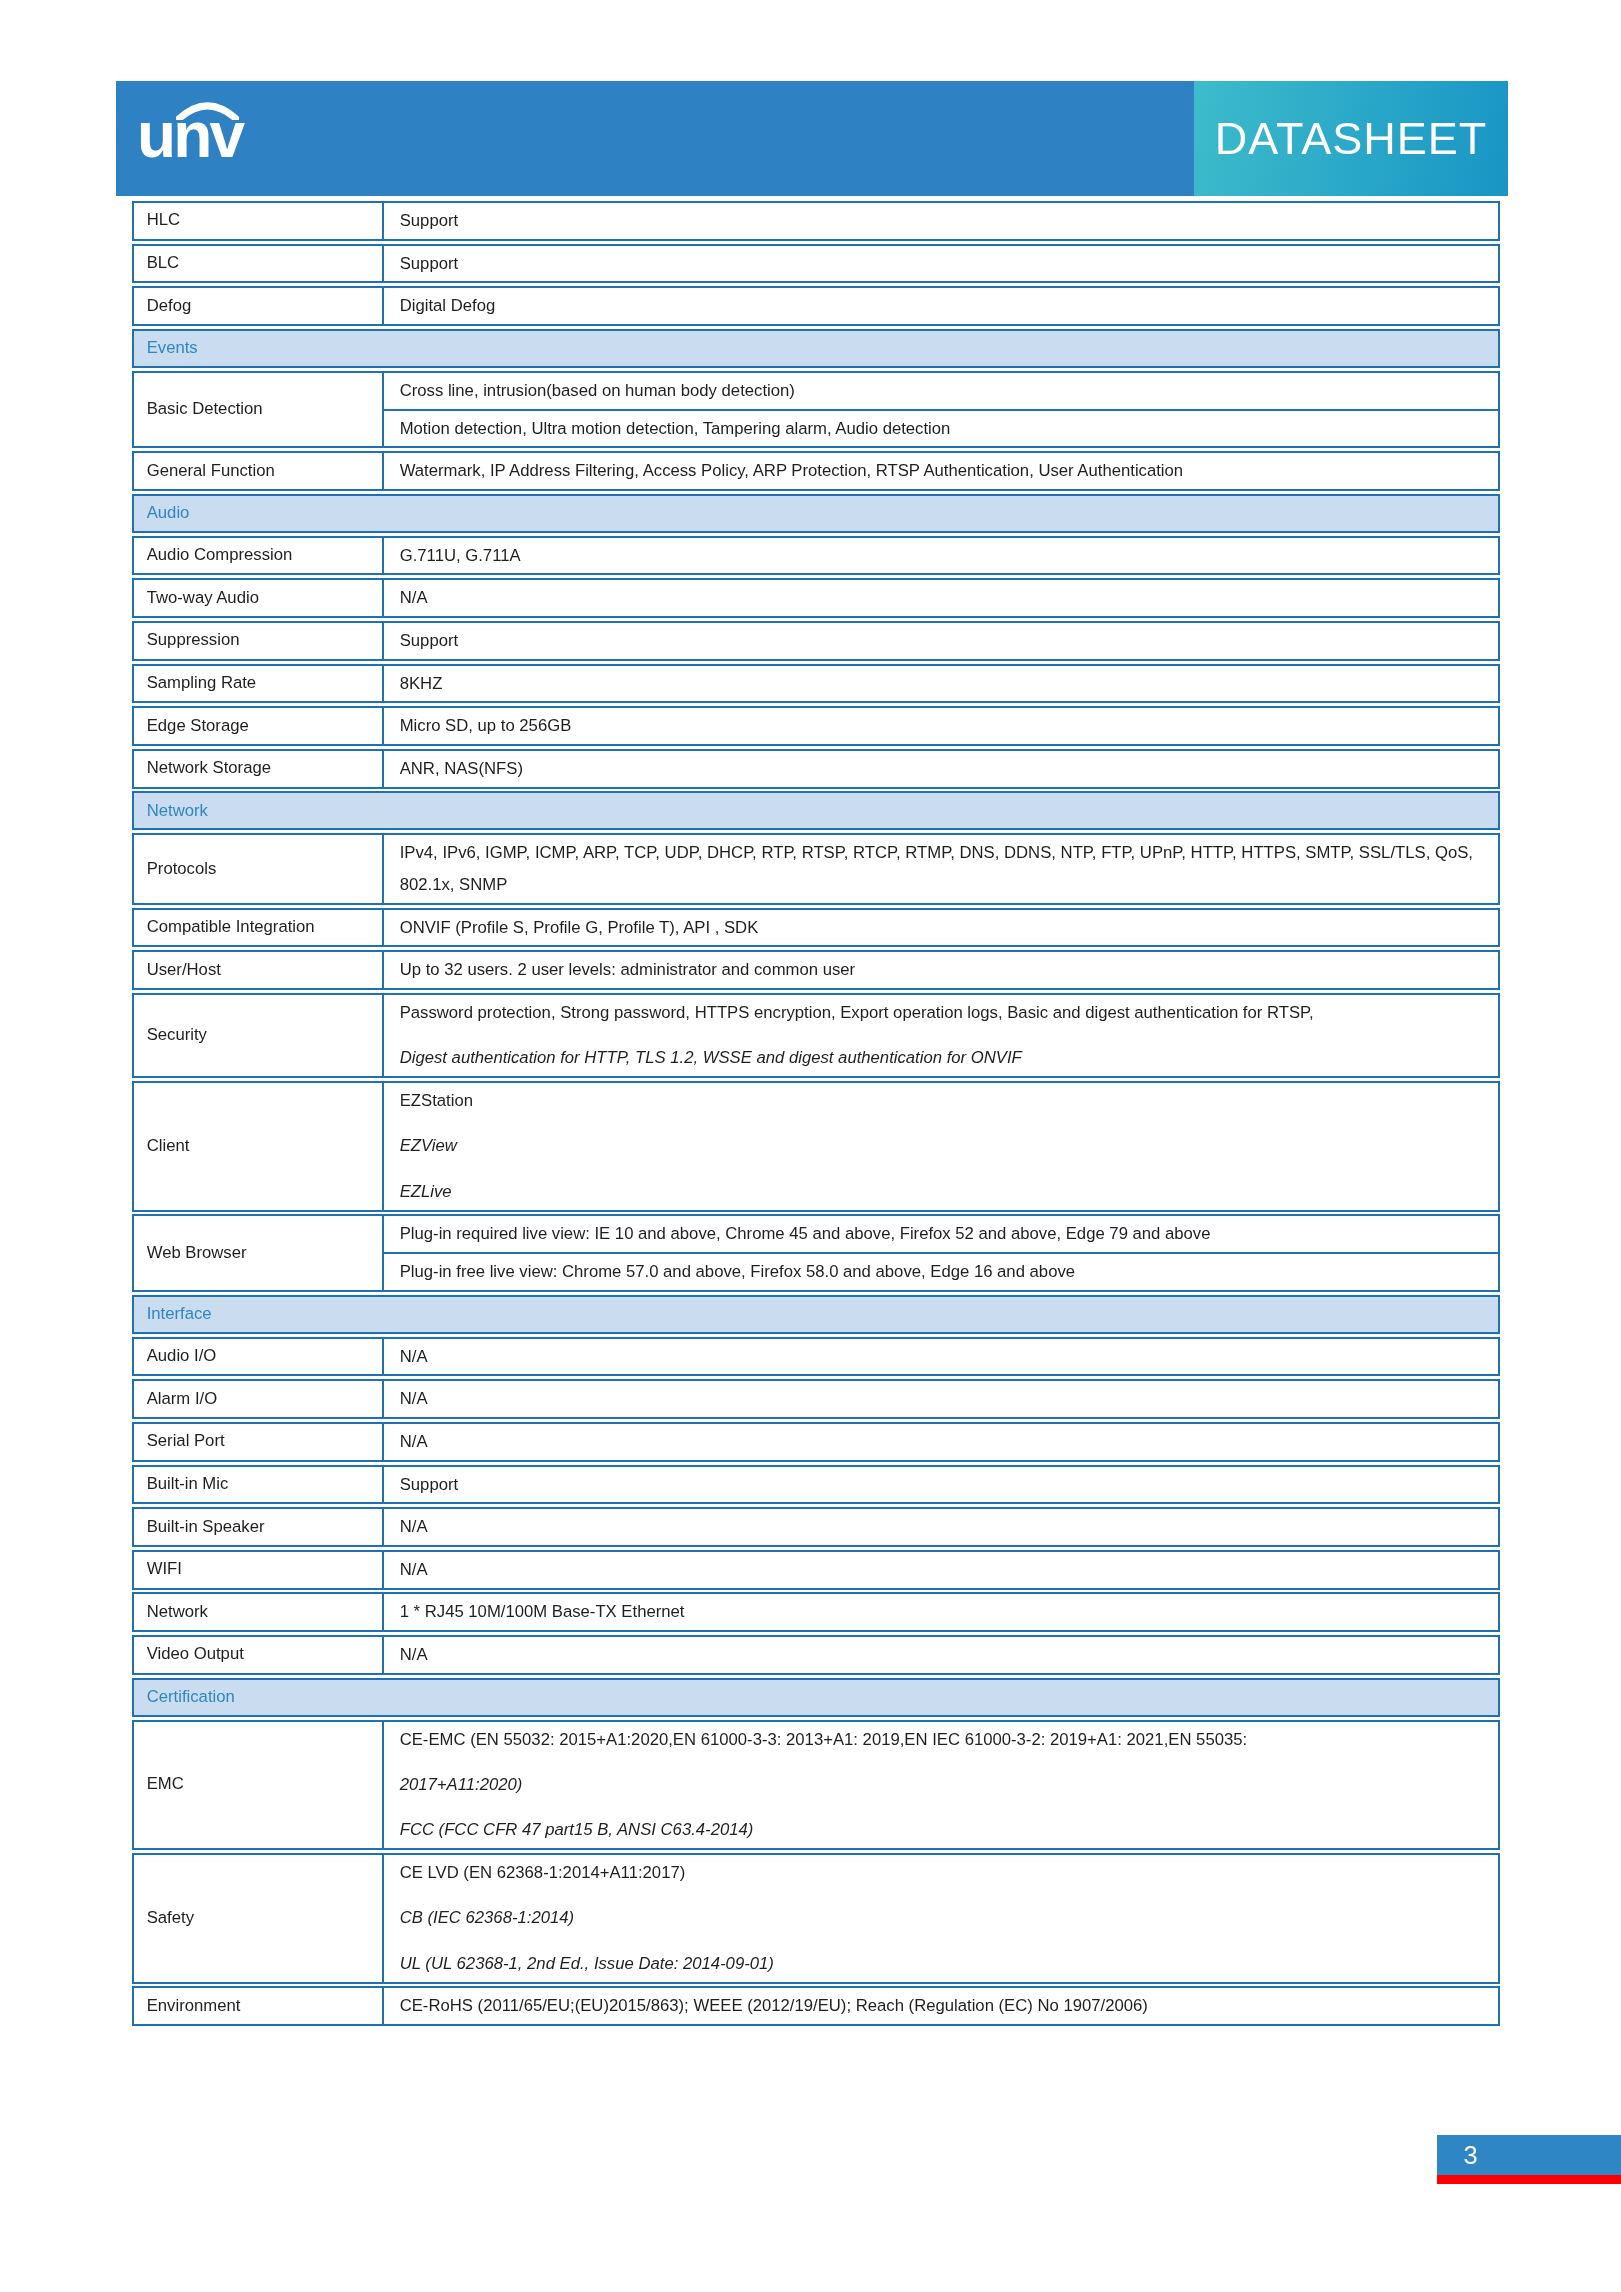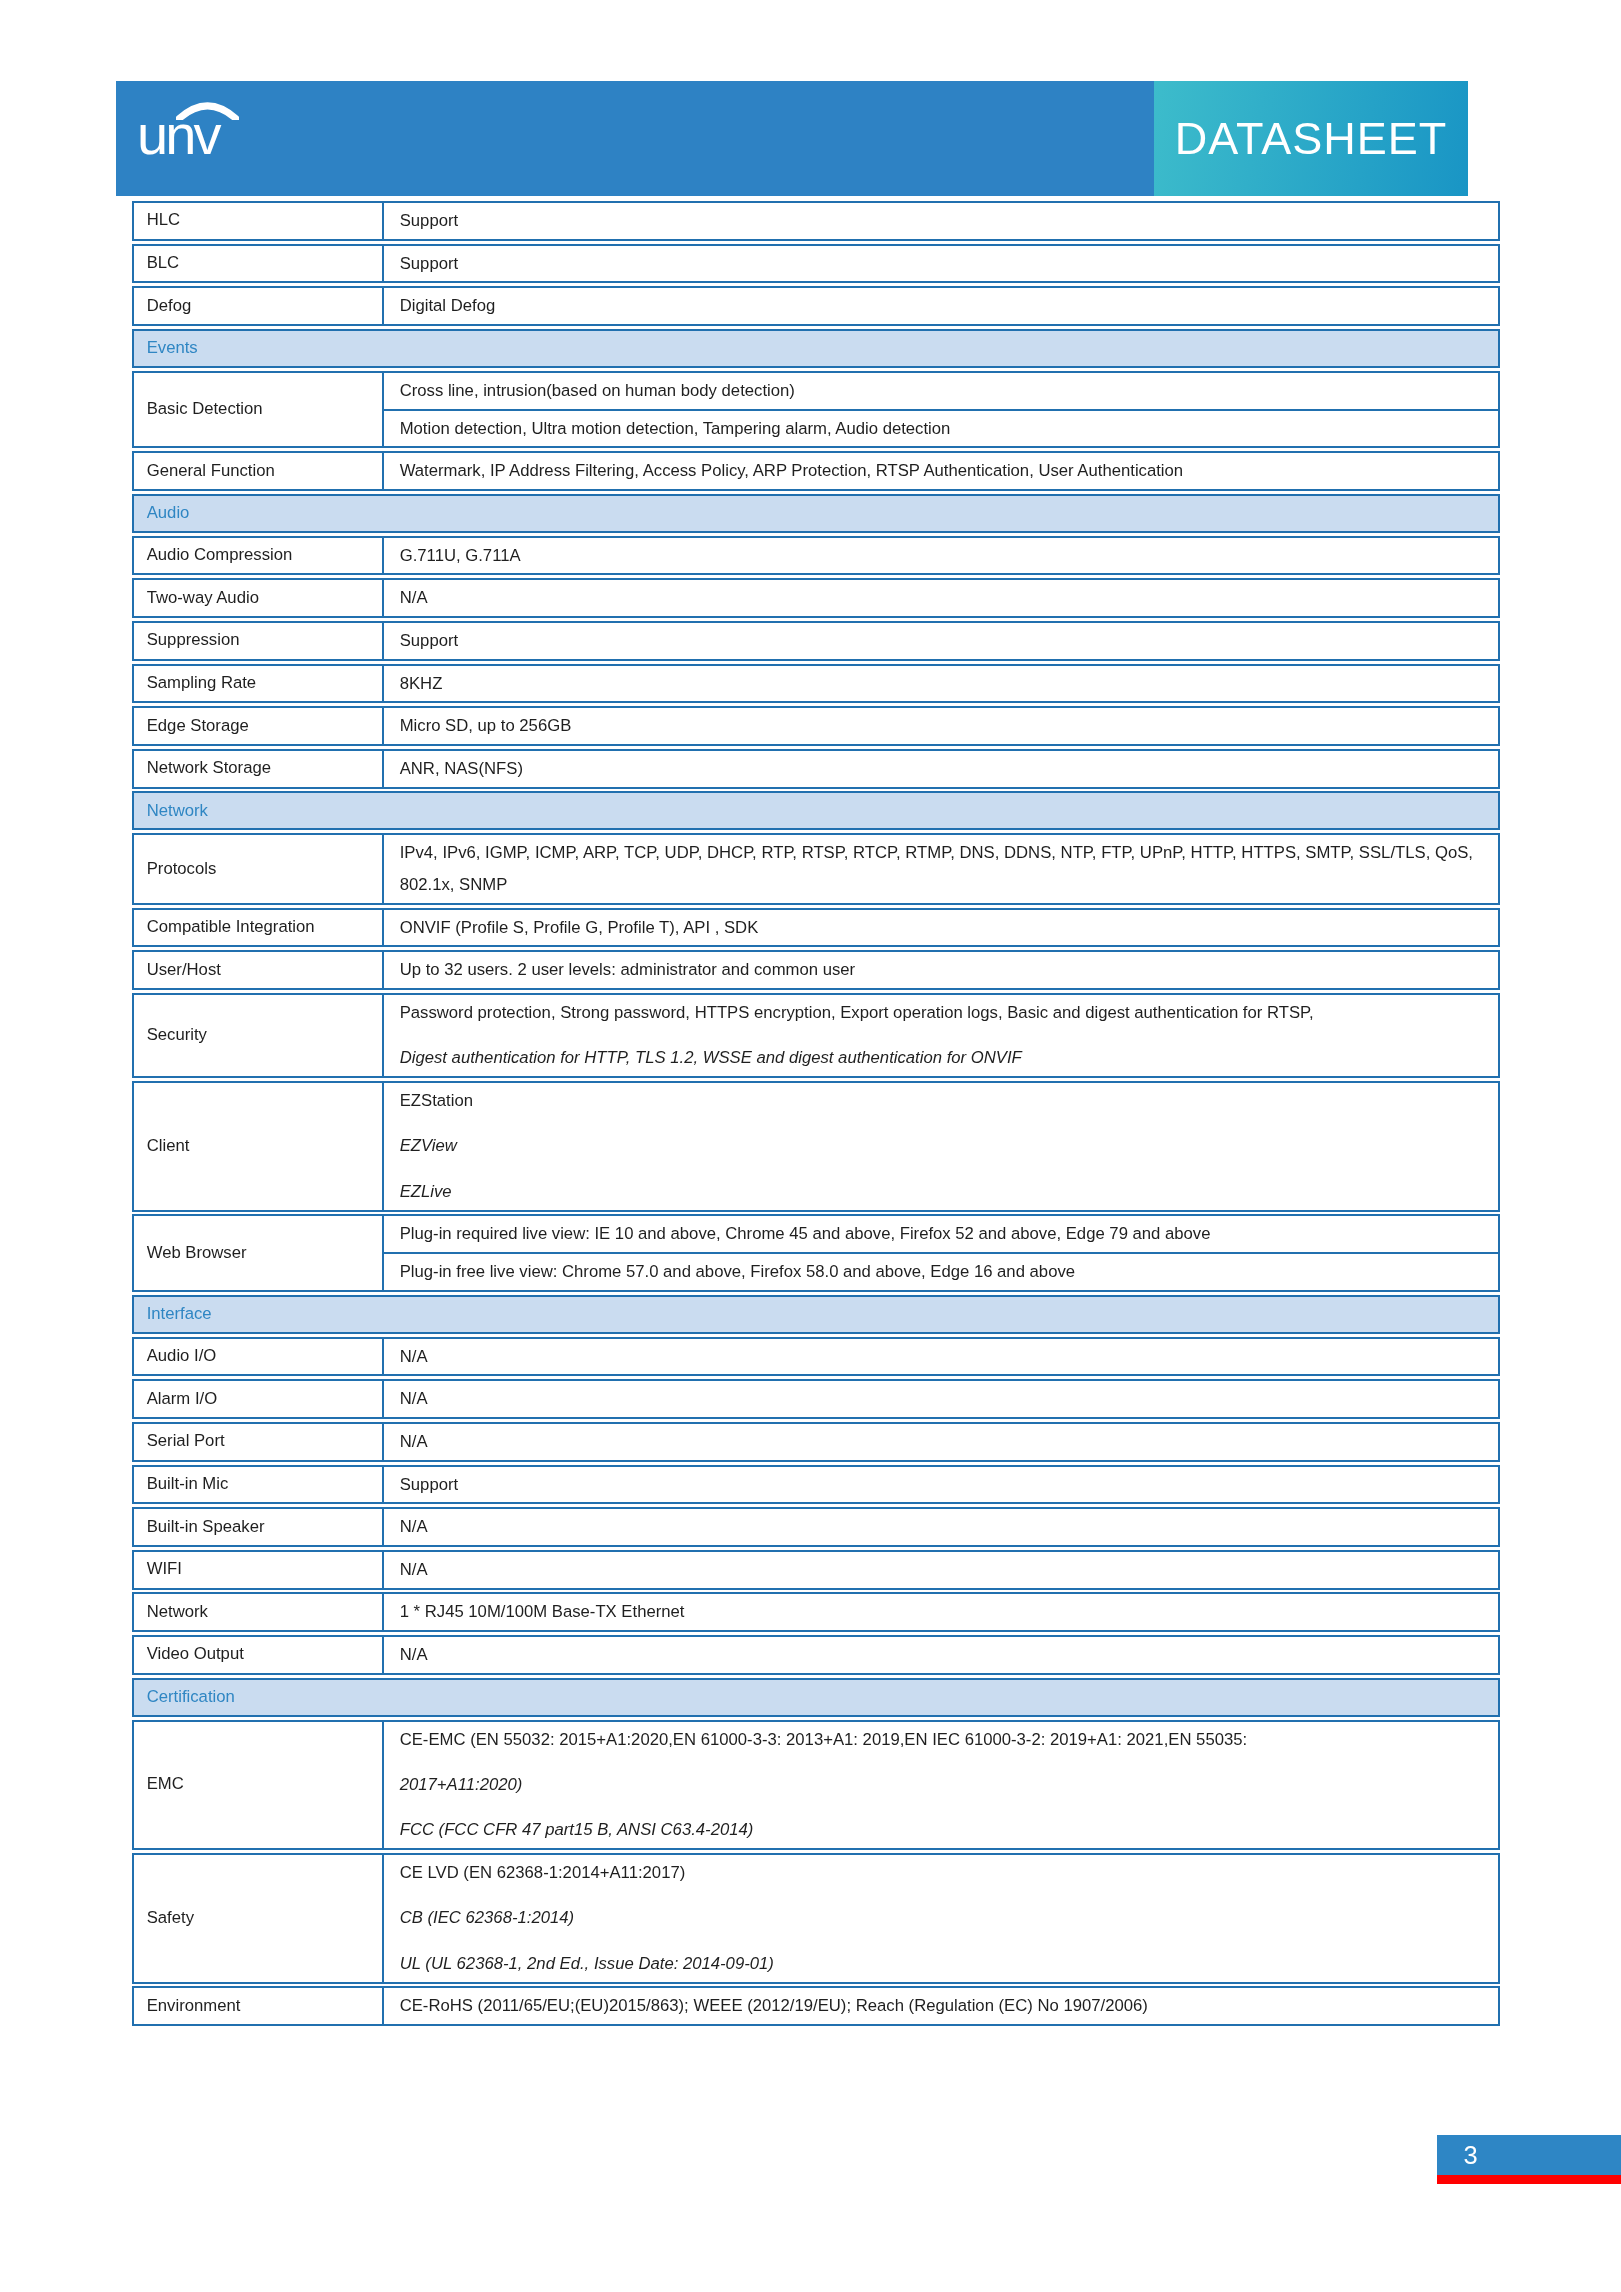--- a/index.html
+++ b/index.html
@@ -32,33 +32,33 @@
     width: 1082px; height: 115px;
     background: var(--header-blue);
   }
   .logo {
     position: absolute;
     left: 137px; top: 94px;
     width: 196px; height: 98px;
     color: #fff;
   }
   .logo-text {
-    font-size: 56px;
-    font-weight: normal;
+    font-size: 64px;
+    font-weight: bold;
     letter-spacing: -2.9px;
     line-height: 82px;
   }
   .logo-arc {
     position: absolute;
     left: 39px; top: 6.9px;
     width: 63px; height: 19.6px;
   }
   .banner {
     position: absolute;
-    left: 1154px; top: 81px;
+    left: 1194px; top: 81px;
     width: 314px; height: 115px;
     background: linear-gradient(100deg, var(--banner-g1) 0%, var(--banner-g2) 100%);
     color: #ffffff;
     font-size: 45px;
     letter-spacing: 1px;
     display: flex;
     align-items: center;
     justify-content: center;
   }
 

